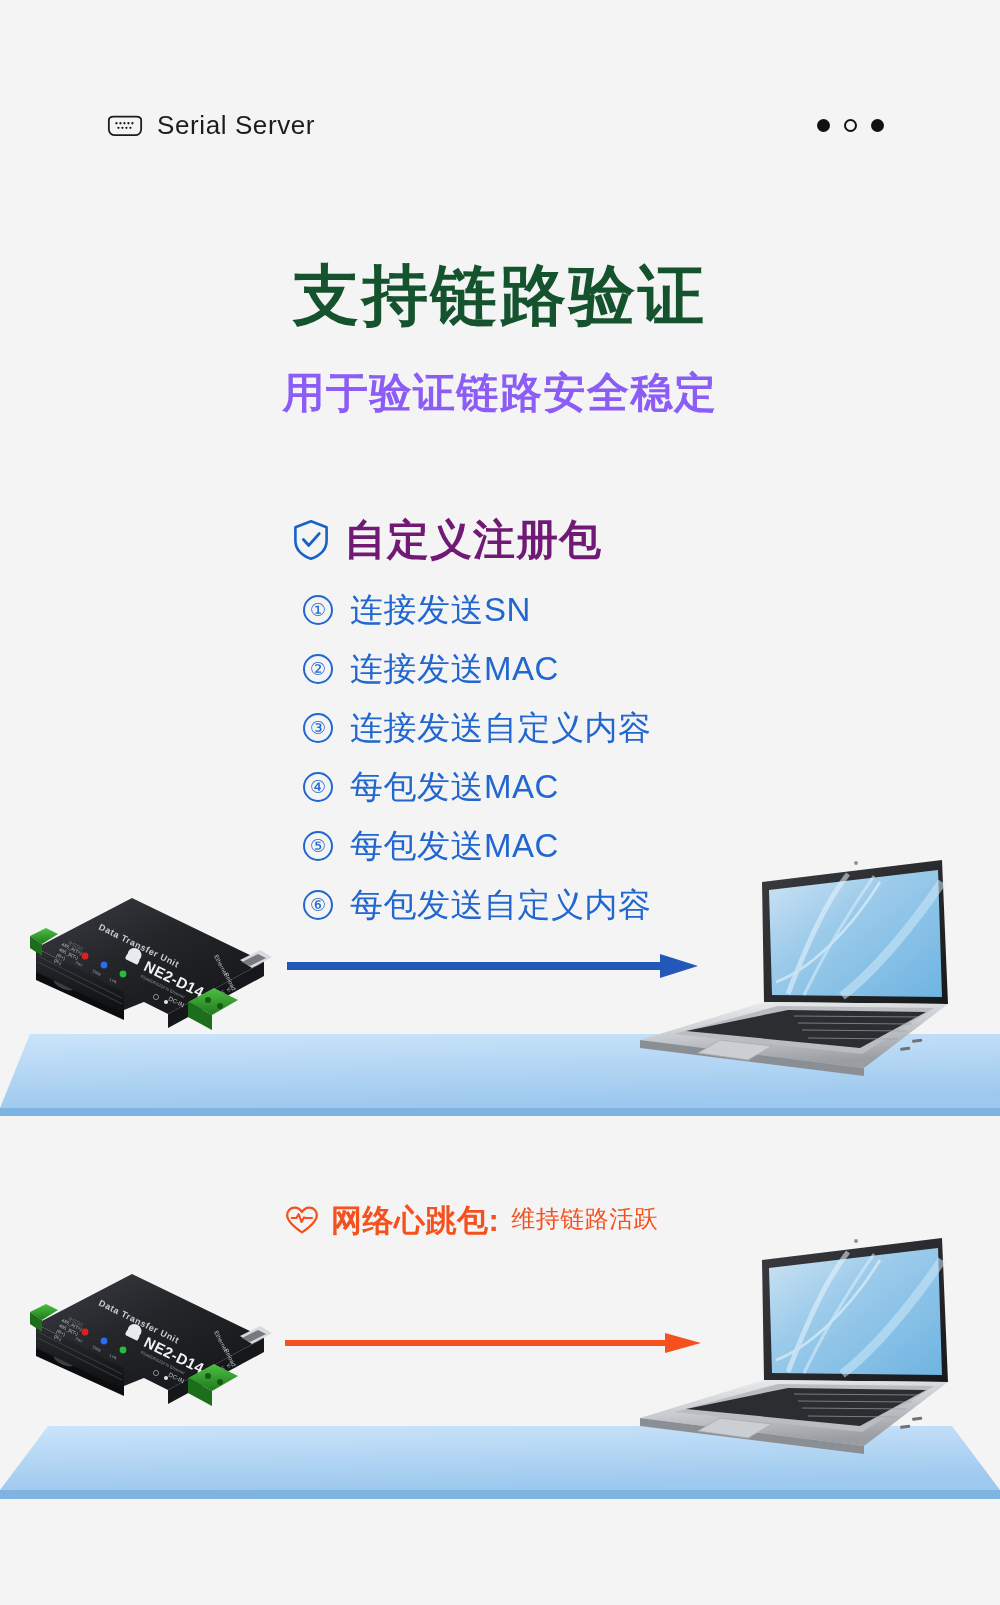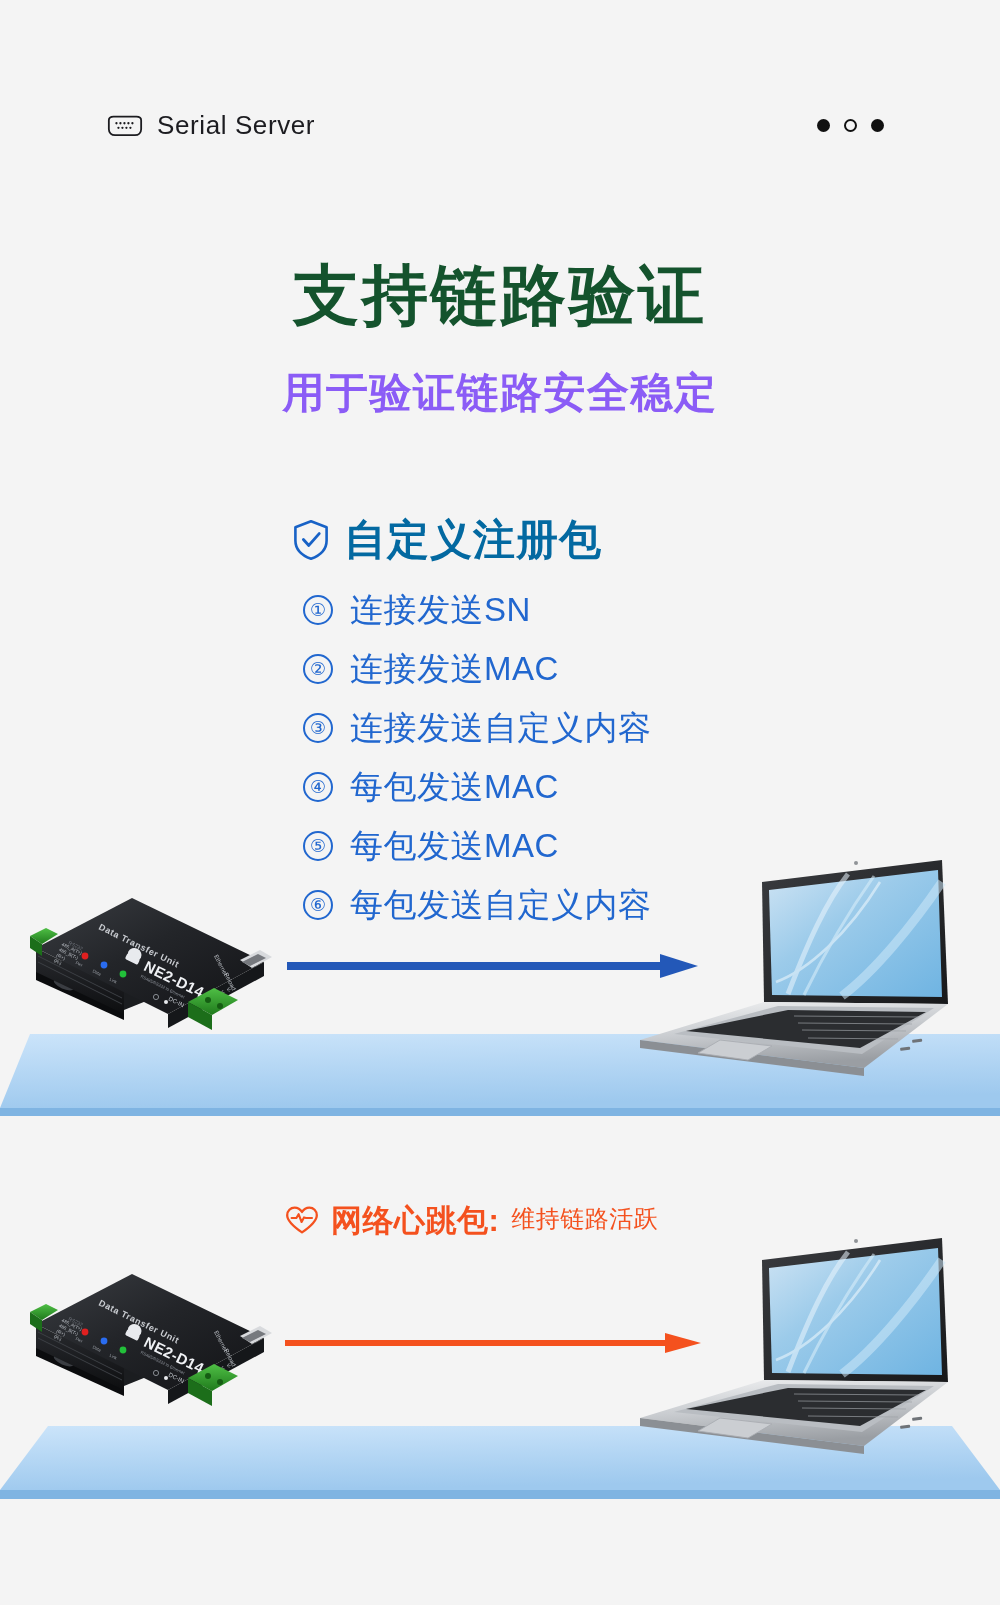--- a/index.html
+++ b/index.html
@@ -43,21 +43,21 @@
     text-align: center;
     font-size: 42px; font-weight: 700; color: #8b5cf6;
     letter-spacing: 1.5px; line-height: 1;
   }
 
   
   .reg-block { position: absolute; left: 292px; top: 512px; }
   .reg-head { display: flex; align-items: center; gap: 14px; height: 56px; }
   .shield-icon { width: 38px; height: 42px; display: block; }
   .reg-head-text {
-    font-size: 42px; font-weight: 700; color: #0369a1;
+    font-size: 42px; font-weight: 700; color: #701a75;
     letter-spacing: 1px; line-height: 1;
   }
   .reg-list { margin-top: 12px; }
   .reg-item {
     display: flex; align-items: center; gap: 17px;
     height: 59px;
     color: #2167cf;
   }
   .circ-num {
     width: 30px; height: 30px; flex: 0 0 30px;

